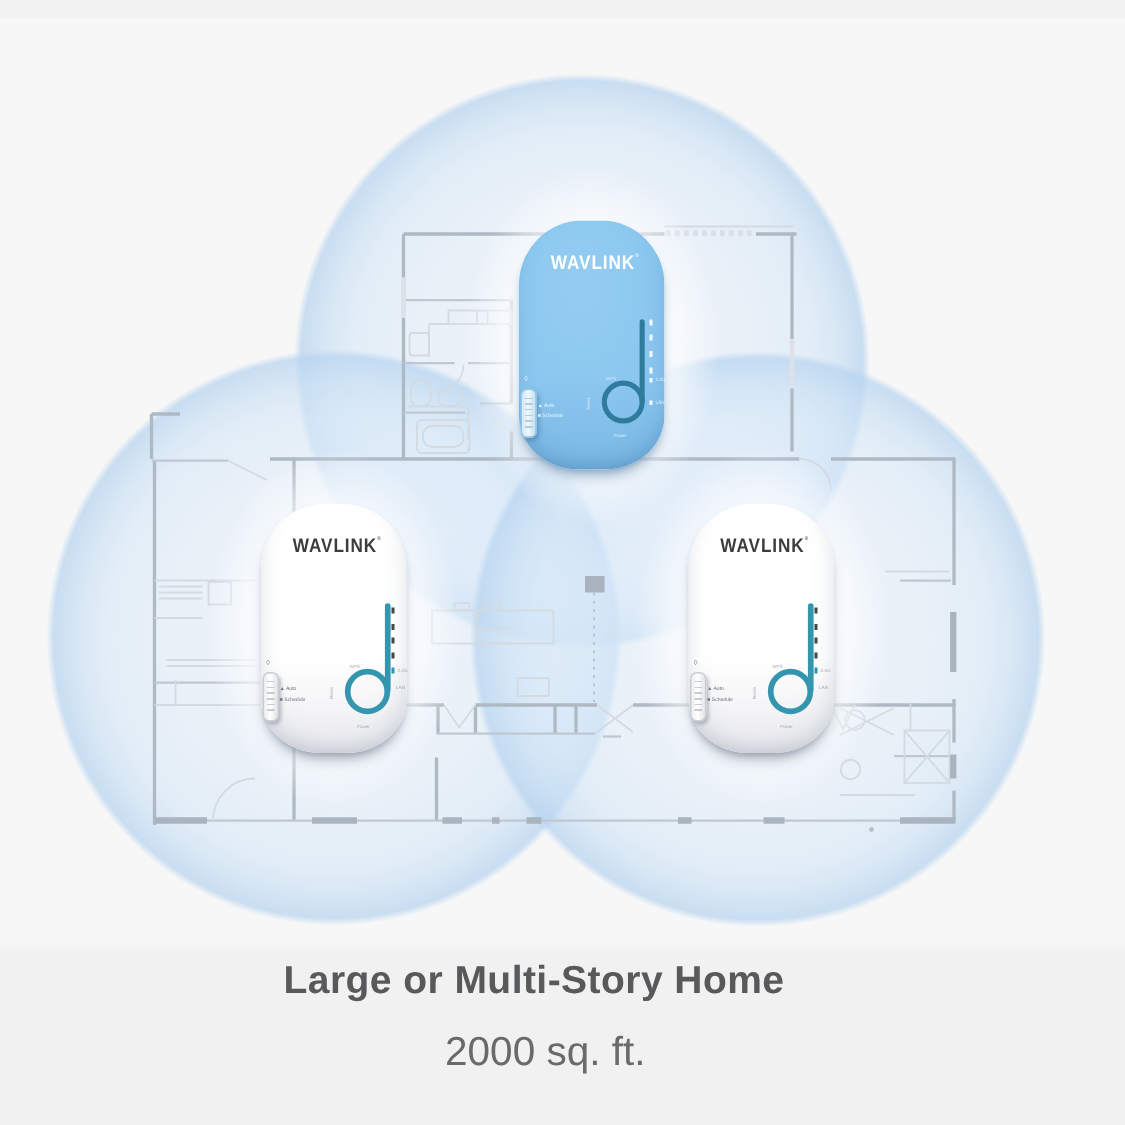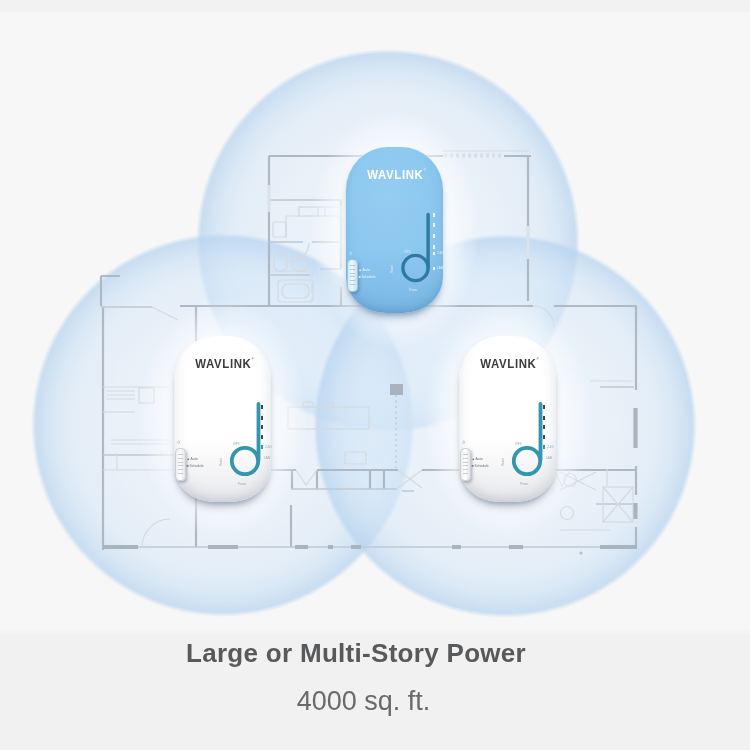--- a/index.html
+++ b/index.html
@@ -219,14 +219,14 @@
   <div class="tlabel" style="left:88px;top:109px;">2.4G</div>
   <div class="tlabel" style="left:87px;top:120px;">LAN</div>
   <div class="switch">
       <div class="ridges"></div>
     </div>
   <div class="swicon">◊</div>
   <div class="swlabels">▲ Auto<br>■ Schedule</div>
 </div>
 
 <div id="footer"></div>
-<div id="h1">Large or Multi-Story Power</div>
-<div id="h2">4000 sq. ft.</div>
+<div id="h1">Large or Multi-Story Home</div>
+<div id="h2">2000 sq. ft.</div>
 
 </body></html>

